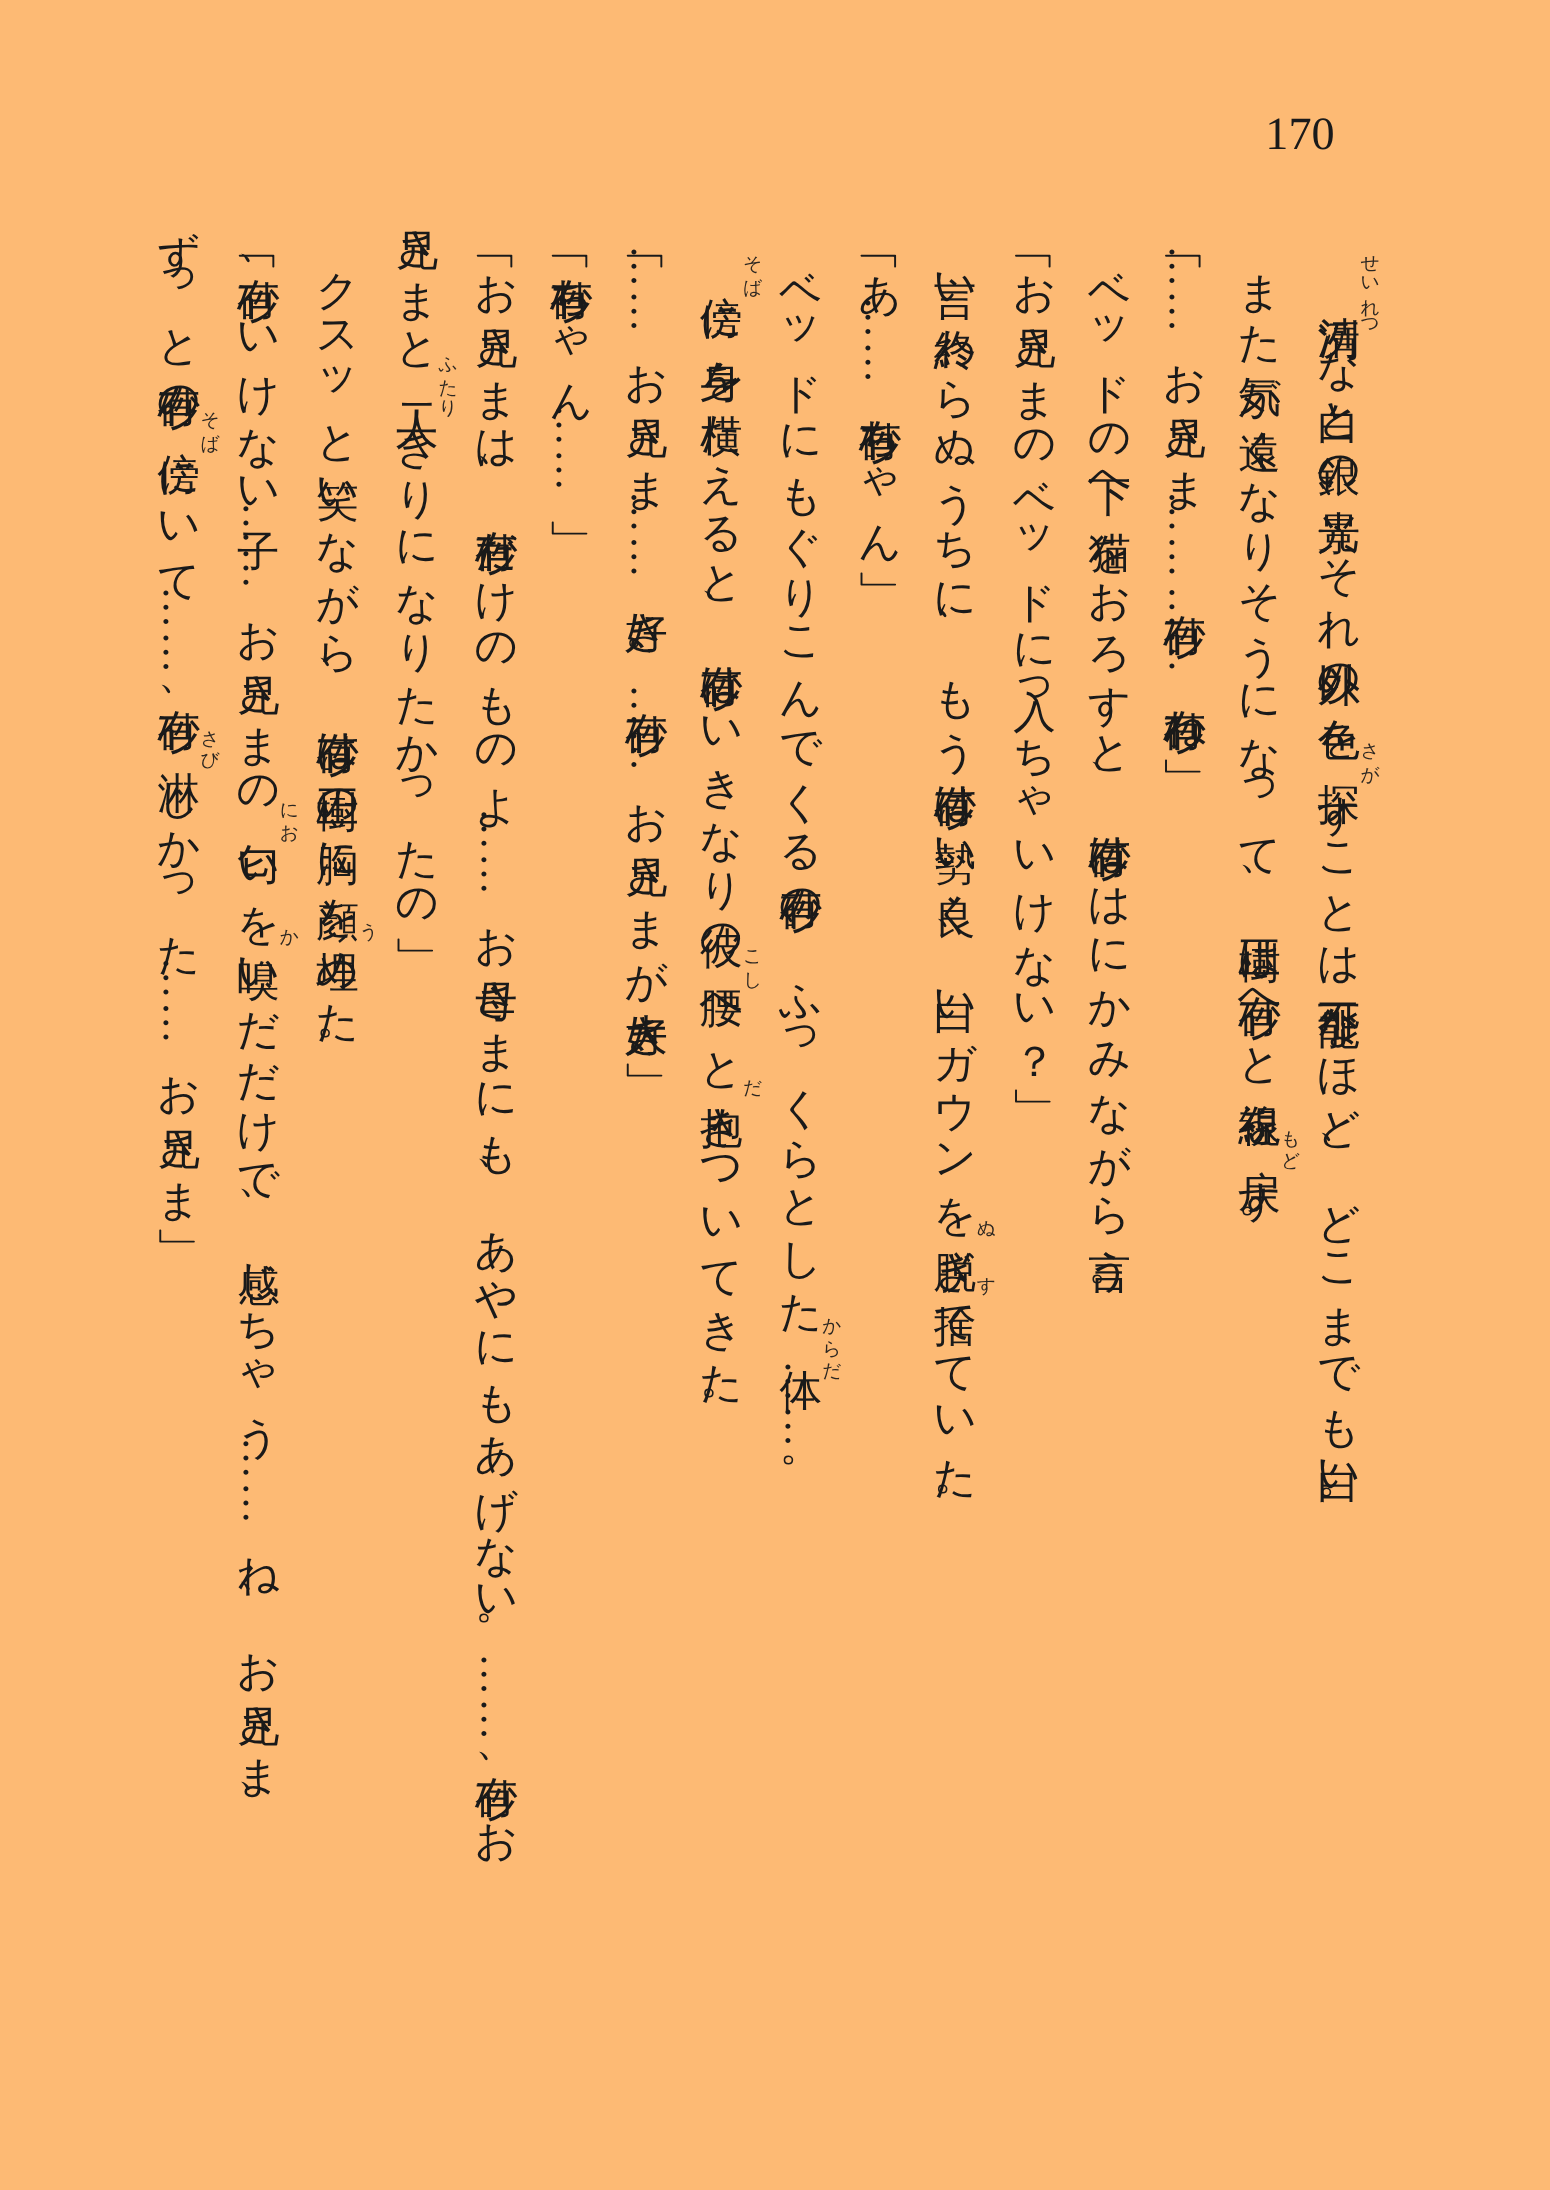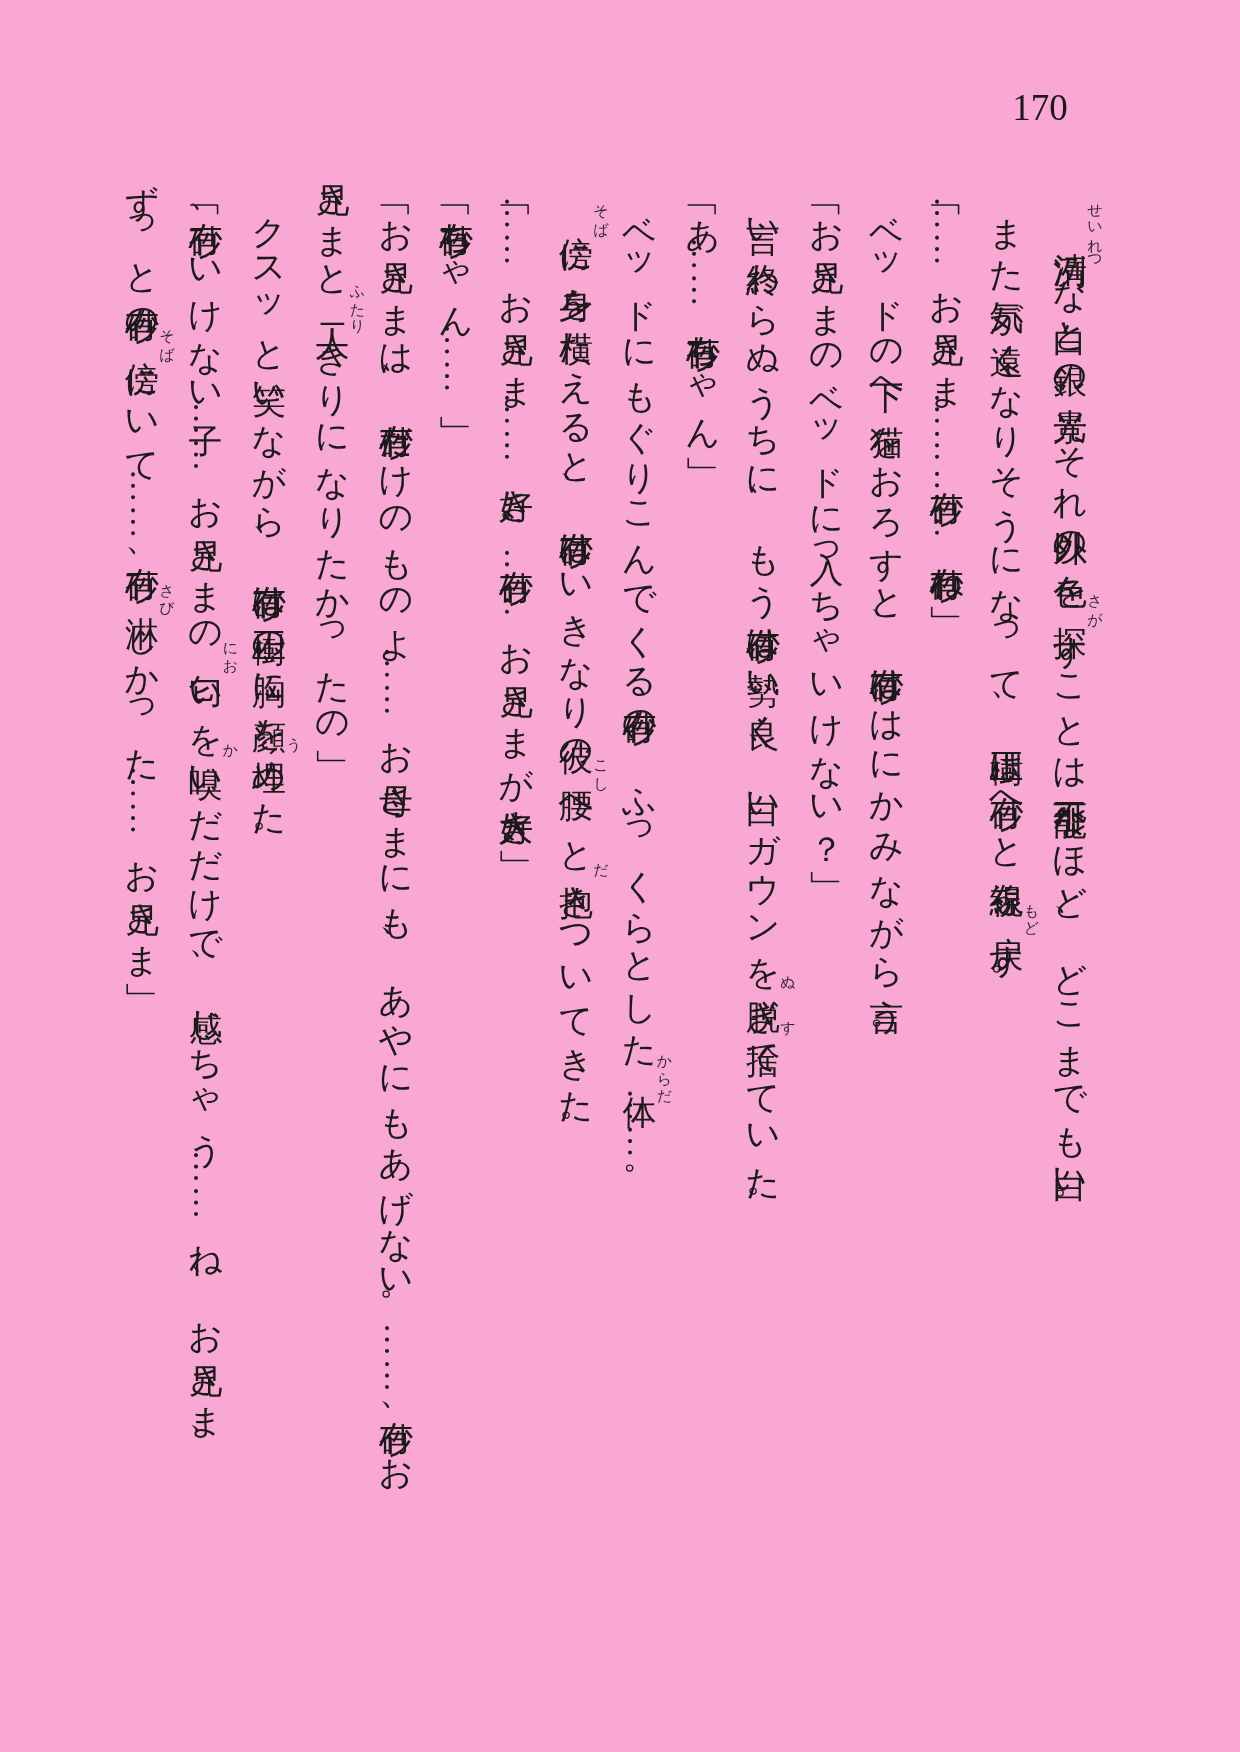--- a/index.html
+++ b/index.html
@@ -5,21 +5,21 @@
   html, body {
     margin: 0;
     padding: 0;
     background: #e8e8e8;
   }
   .page {
     position: relative;
     width: 1240px;
     height: 1752px;
     margin: 0 auto;
-    background: #f9a8d4;
+    background: #fdba74;
     overflow: hidden;
     font-family: "Liberation Serif", "DejaVu Serif", serif;
   }
   .page-number {
     position: absolute;
     top: 86px;
     left: 1000px;
     width: 80px;
     text-align: center;
     font-size: 37px;

